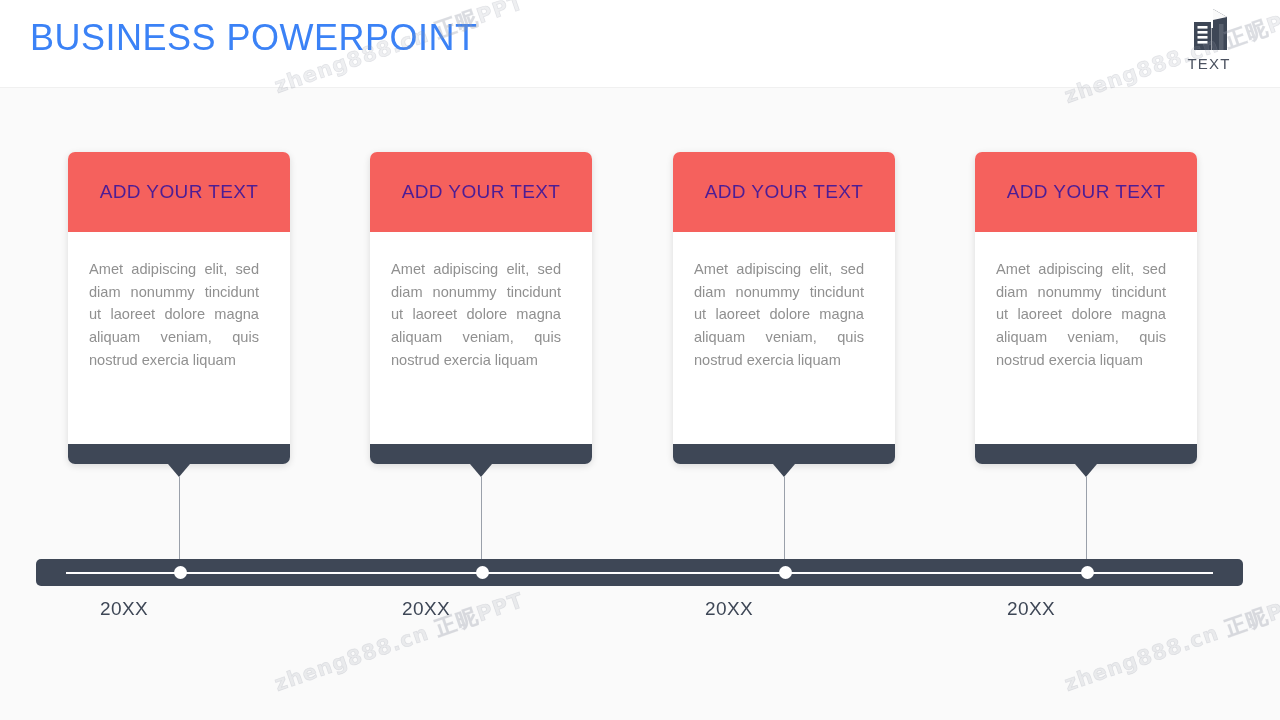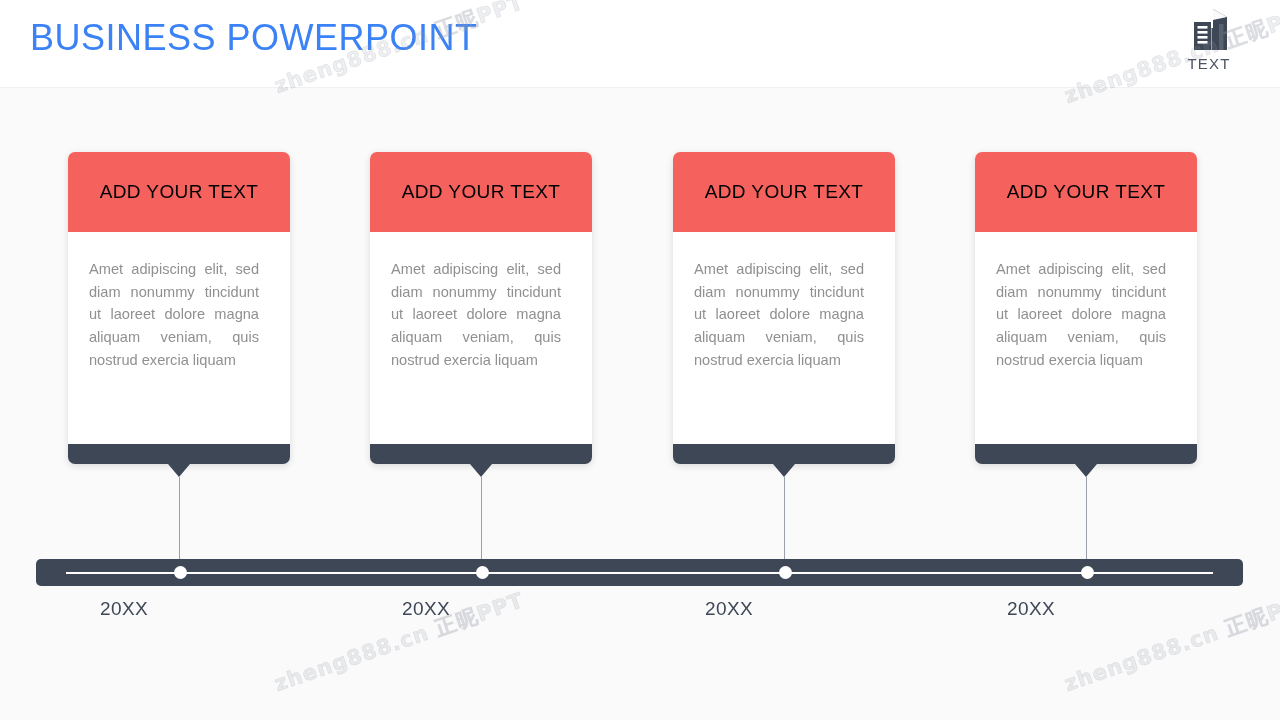--- a/index.html
+++ b/index.html
@@ -98,21 +98,21 @@
     height: 80px;
     background: #f5615d;
     border-radius: 7px 7px 0 0;
     display: flex;
     align-items: center;
     justify-content: center;
   }
 
   .card-header-label {
     font-size: 19px;
-    color: #000000;
+    color: #4c1d95;
     letter-spacing: 0.4px;
     white-space: nowrap;
   }
 
   .card-body {
     position: relative;
     background: #ffffff;
     height: 212px;
     padding: 26px 31px 0 21px;
   }

